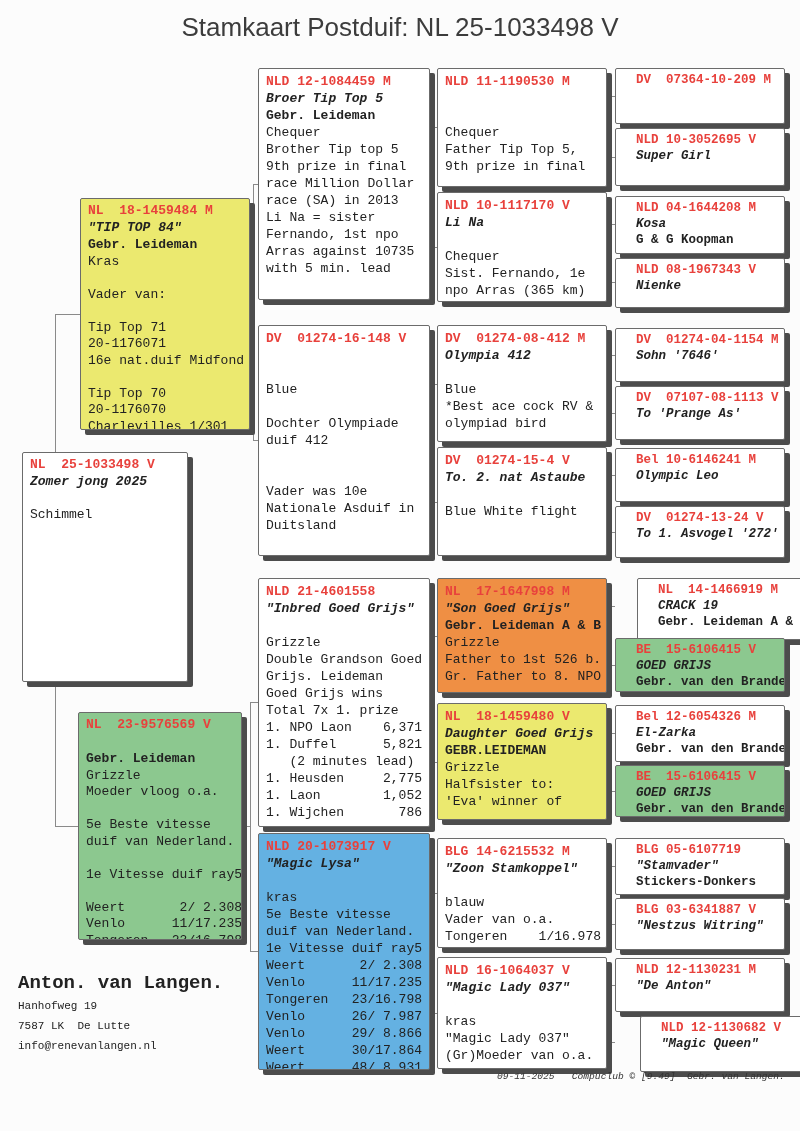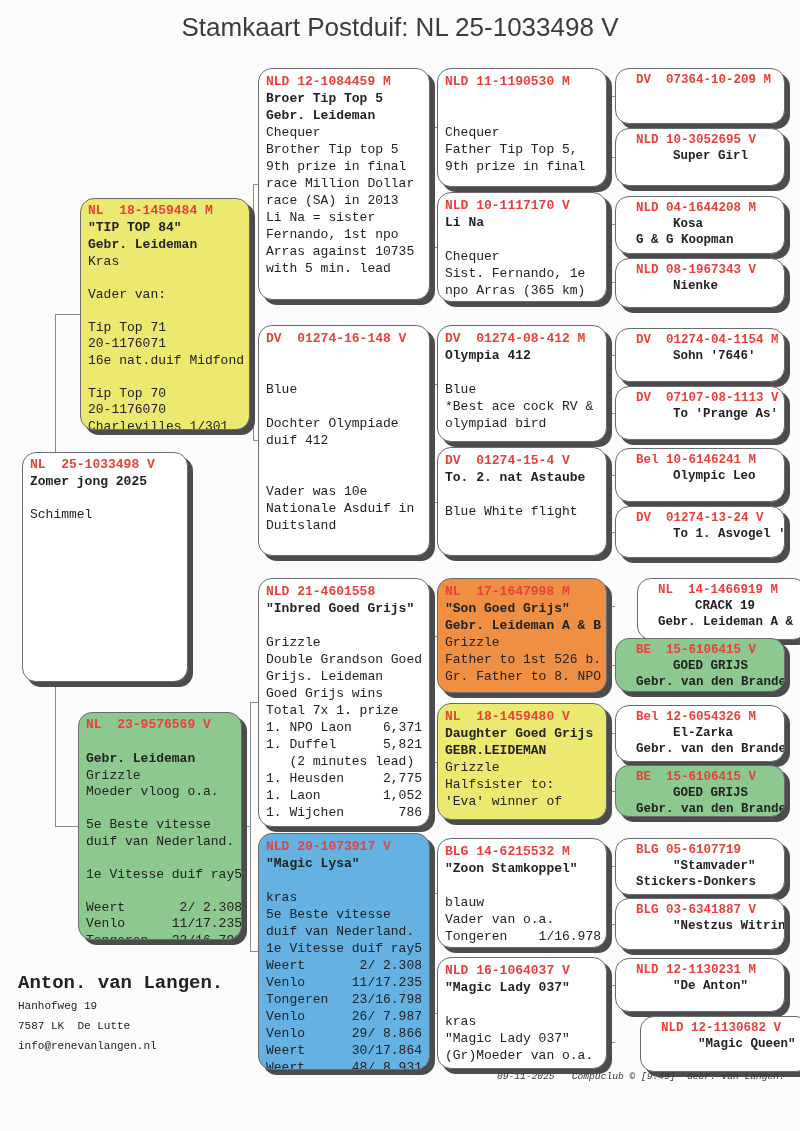--- a/index.html
+++ b/index.html
@@ -6,33 +6,33 @@
   body{
     width:800px;height:1131px;position:relative;background:#fcfcfc;
     font-family:"Liberation Mono", monospace;color:#222;overflow:hidden;
   }
   .title{
     position:absolute;left:0;top:12px;width:800px;text-align:center;
     font-family:"Liberation Sans", sans-serif;font-size:26px;color:#3c3c3c;
   }
   .card{
     position:absolute;box-sizing:border-box;background:#fff;
-    border:1.5px solid #6b6b6b;border-radius:14px;
+    border:1.5px solid #6b6b6b;border-radius:2px;
     box-shadow:5px 5px 0 #4c4c4c;
     padding:4px 7px;font-size:13px;line-height:17px;overflow:hidden;
   }
   .c1{line-height:16.5px;}
   .small{font-size:12.5px;line-height:16px;padding:3px 20px;}
   .yellow{background:#ebe96f;}
   .green{background:#8cc88f;}
   .orange{background:#ef8f44;}
   .blue{background:#64b1e2;}
   .ring{color:#e8413c;font-weight:700;white-space:pre;}
-  .bname{font-weight:700;white-space:pre;min-height:17px;}
-  .small .bname{min-height:16px;margin-left:37px;}
+  .bname{font-weight:700;font-style:italic;white-space:pre;min-height:17px;}
+  .small .bname{min-height:16px;}
   .owner{font-weight:700;white-space:pre;min-height:17px;}
   .notes{white-space:pre;}
   .cline{position:absolute;background:#8a8a8a;}
   .addr{position:absolute;left:18px;top:970px;}
   .addr-name{font-weight:700;font-size:19px;line-height:26px;white-space:pre;}
   .addr-line{font-size:11px;line-height:20px;white-space:pre;}
   .footer{
     position:absolute;left:497px;top:1071px;font-size:9.6px;
     font-style:italic;color:#333;white-space:pre;
   }

